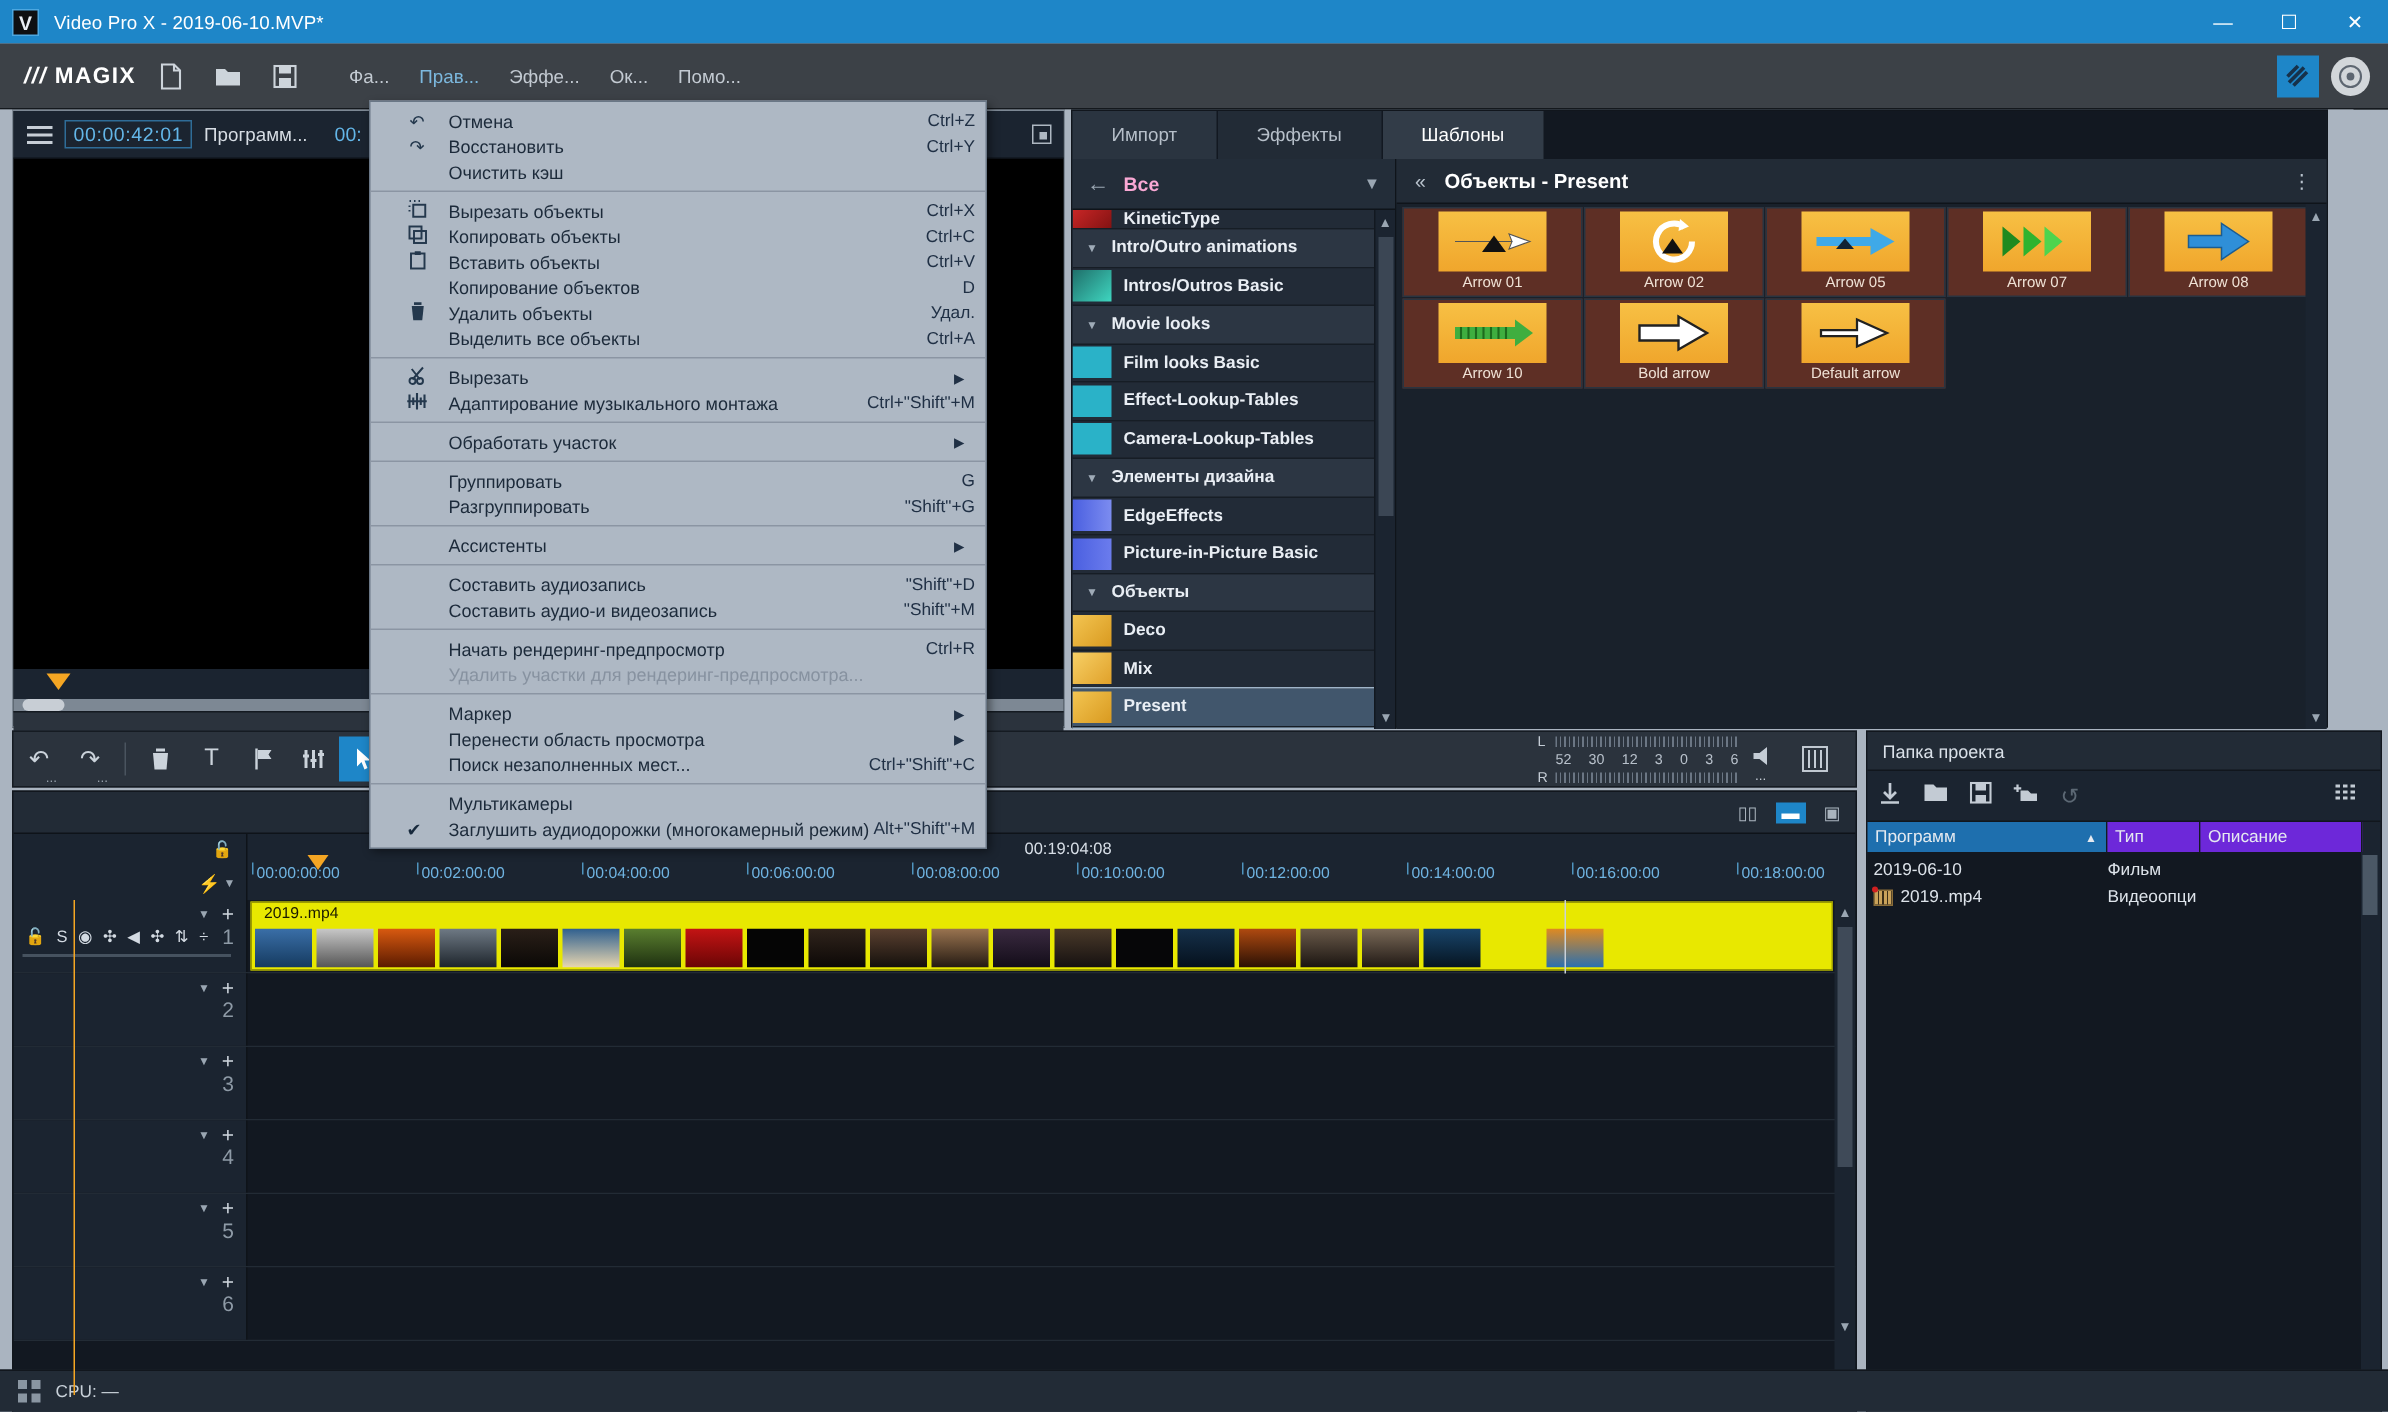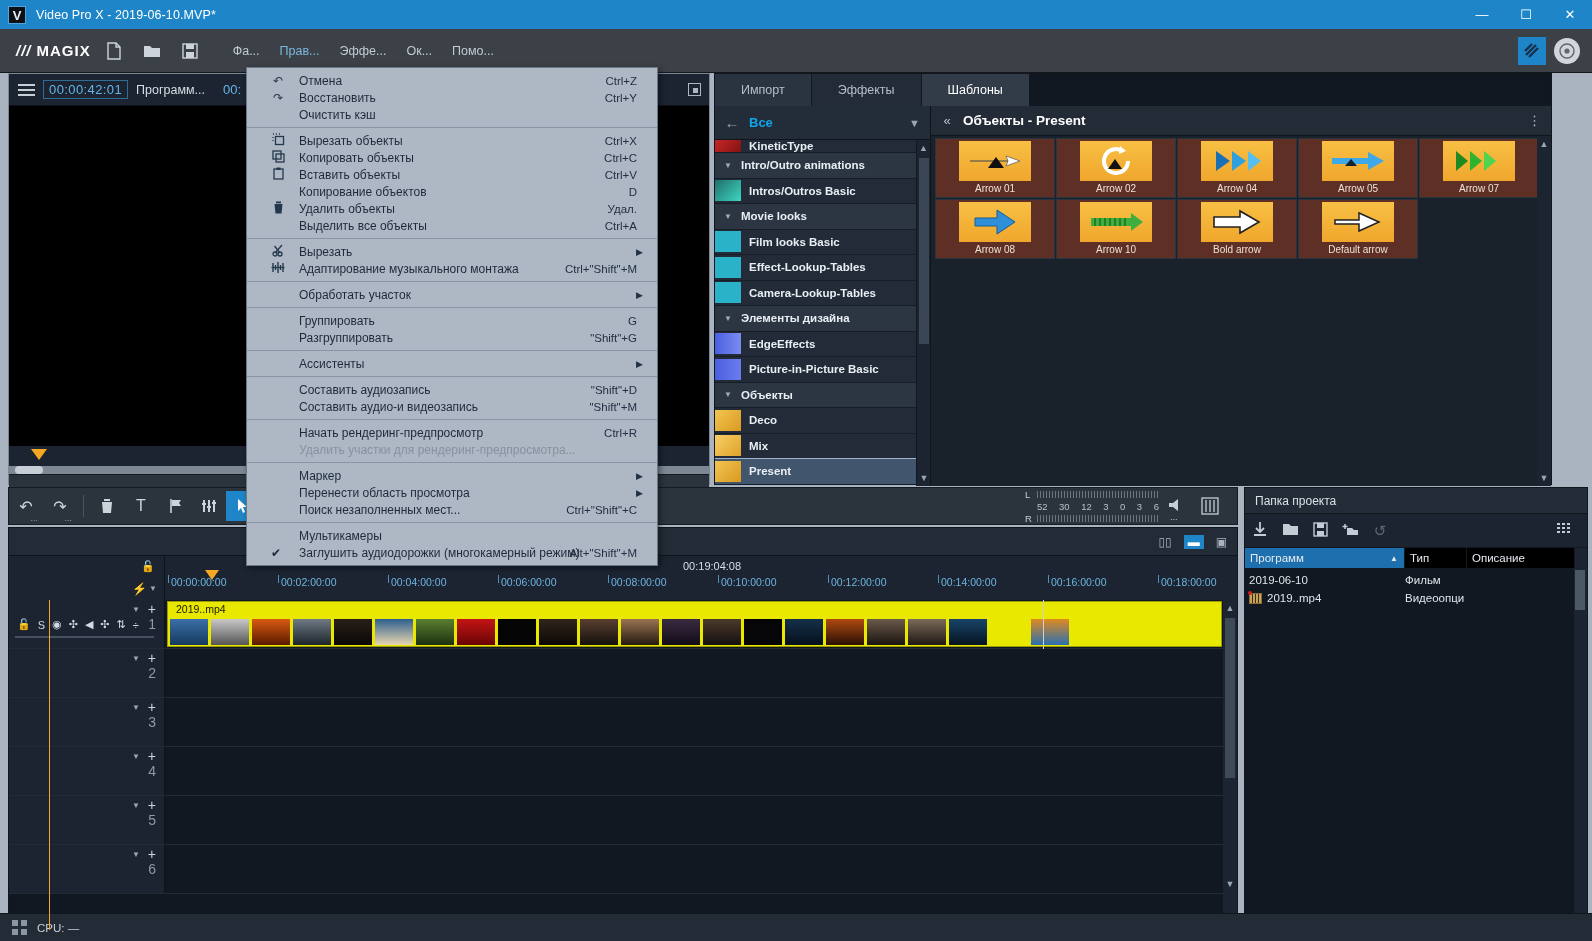--- a/index.html
+++ b/index.html
@@ -95,21 +95,21 @@
   .mp-tabs { height:32px; display:flex; background:#121821; }
   .mp-tab { padding:0 26px; height:32px; display:flex; align-items:center;
     color:#b6bfc9; font-size:12.5px; background:#222b36; border-right:1px solid #121821; }
   .mp-tab.active { background:#323c48; color:#ffffff; }
   .mp-tab:first-child { background:#2a3440; }
   .mp-body { display:flex; height:380px; }
   .mp-left { width:216px; background:#1b2430; border-right:1px solid #0f141a; }
   .mp-path { height:34px; display:flex; align-items:center; background:#232d39;
     border-bottom:1px solid #0f141a; }
   .mp-back { width:34px; text-align:center; color:#9aa6b2; font-size:15px; }
-  .mp-path-text { color:#0ea5e9; font-size:13px; font-weight:bold; }
+  .mp-path-text { color:#f9a8d4; font-size:13px; font-weight:bold; }
   .mp-chev { margin-left:auto; margin-right:10px; color:#9aa6b2; font-size:11px; }
   .mp-tree { position:relative; height:346px; overflow:hidden; }
   .tree-row { height:25.5px; display:flex; align-items:center; font-size:11.5px;
     color:#e9eef4; font-weight:bold; border-bottom:1px solid #161d25; }
   .tree-row.group { background:#2c3643; }
   .tree-row.leaf { background:#222b37; }
   .tree-row.sel { background:#41566c; outline:1px solid #9fb4c8; }
   .tw { width:26px; text-align:center; color:#9fabb7; font-size:8px; }
   .tthumb { width:26px; height:21px; margin-right:8px; flex:none; }
   .tlabel { white-space:nowrap; overflow:hidden; }
@@ -162,21 +162,21 @@
   .projpane { position:absolute; left:1244px; top:414px; width:344px; height:480px;
     background:#1b2430; border:1px solid #11161d; }
   .pp-head { height:26px; display:flex; align-items:center; background:#222b36;
     color:#d9e0e8; font-size:12px; padding-left:10px; border-bottom:1px solid #11161d; }
   .pp-tools { height:34px; display:flex; align-items:center; background:#1b2430;
     border-bottom:1px solid #11161d; }
   .pt { width:30px; text-align:center; color:#c3cbd4; font-size:15px; }
   .pt.dim { color:#5c6874; }
   .pt.right { margin-left:auto; margin-right:8px; }
   .pp-cols { height:20px; display:flex; font-size:11.5px; }
-  .pp-col { background:#000000; color:#e5eaf0; display:flex; align-items:center;
+  .pp-col { background:#6d28d9; color:#e5eaf0; display:flex; align-items:center;
     padding-left:5px; border-right:1px solid #141a21; }
   .pp-col.sel { background:#1e6fae; }
   .pp-rows { background:#121821; height:368px; position:relative; }
   .pp-row { height:18px; display:flex; align-items:flex-end; color:#dde3ea; font-size:11.5px; }
   .film-ico { width:13px; height:11px; margin:0 5px 0 4px;
     background:repeating-linear-gradient(90deg,#c9a25a 0 2px,#3a2d17 2px 3px);
     border:1px solid #8a6d38; position:relative; }
   .film-ico:after { content:''; position:absolute; left:-2px; top:-3px; width:4px;
     height:4px; background:#d02020; border-radius:50%; }
   .pp-sb { position:absolute; right:0; top:0; width:13px; height:368px; background:#1b2430; }
@@ -255,21 +255,21 @@
 
   
   .ctx { position:absolute; left:246px; top:67px; width:412px; background:#aeb8c4;
     border:1px solid #6a7786; box-shadow:2px 2px 6px rgba(0,0,0,.45); z-index:50;
     padding:4px 0; }
   .ctx-item { height:17px; display:flex; align-items:center; font-size:12px;
     color:#1c2a3a; position:relative; padding-left:52px; }
   .ctx-item.disabled { color:#8792a0; }
   .ctx-ico { position:absolute; left:22px; width:18px; text-align:center; font-size:12px;
     color:#24384d; }
-  .ctx-key { position:absolute; right:20px; font-size:11.5px; color:#203045; }
+  .ctx-key { position:absolute; right:7px; font-size:11.5px; color:#203045; }
   .ctx-arrow { position:absolute; right:14px; font-size:9px; color:#203045; }
   .ctx-sep { height:1px; background:#8b95a3; margin:4px 0; }
   .ctx-check { position:absolute; left:24px; color:#17293c; font-size:12px; }
 </style>
 </head>
 <body>
 
 <div id="app">
 
   <div class="titlebar">
@@ -469,30 +469,20 @@
             </div>
             <div class="cell">
               <div class="thumb">
                 <svg width="40" height="34" viewBox="0 0 40 34">
                     <path d="M32 17a12 12 0 1 1-5-9.7" fill="none" stroke="#fff" stroke-width="4"></path>
                     <path d="M24 2l6 5-7 3z" fill="#fff"></path>
                     <path d="M12 25l7-10 7 10z" fill="#111"></path>
                   </svg>
               </div>
               <div class="cname">Arrow 02</div>
-            </div>
-            <div class="cell">
-              <div class="thumb">
-                <svg width="54" height="26" viewBox="0 0 54 26">
-                    <path d="M6 3l14 10-14 10z" fill="#1a6fb5"></path>
-                    <path d="M22 3l14 10-14 10z" fill="#2f9fe0"></path>
-                    <path d="M38 3l13 10-13 10z" fill="#57bff0"></path>
-                  </svg>
-              </div>
-              <div class="cname">Arrow 04</div>
             </div>
             <div class="cell">
               <div class="thumb">
                 <svg width="58" height="26" viewBox="0 0 58 26">
                     <path d="M3 10h36V4l16 9-16 9v-6H3z" fill="#3fa9e8"></path>
                     <path d="M16 18l6-7 6 7z" fill="#123"></path>
                   </svg>
               </div>
               <div class="cname">Arrow 05</div>
             </div>

